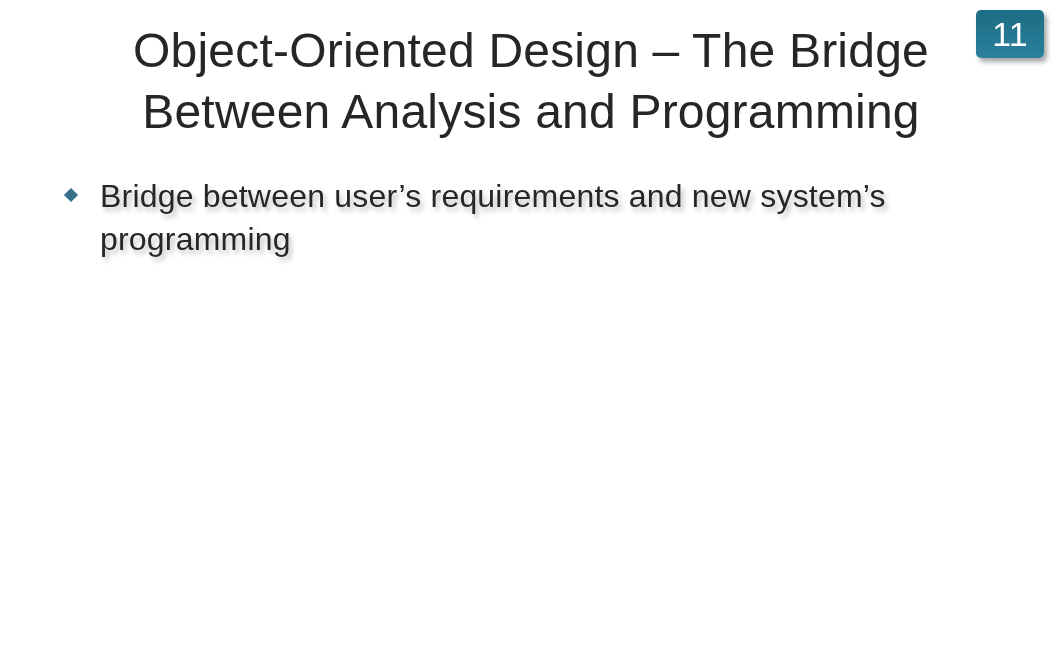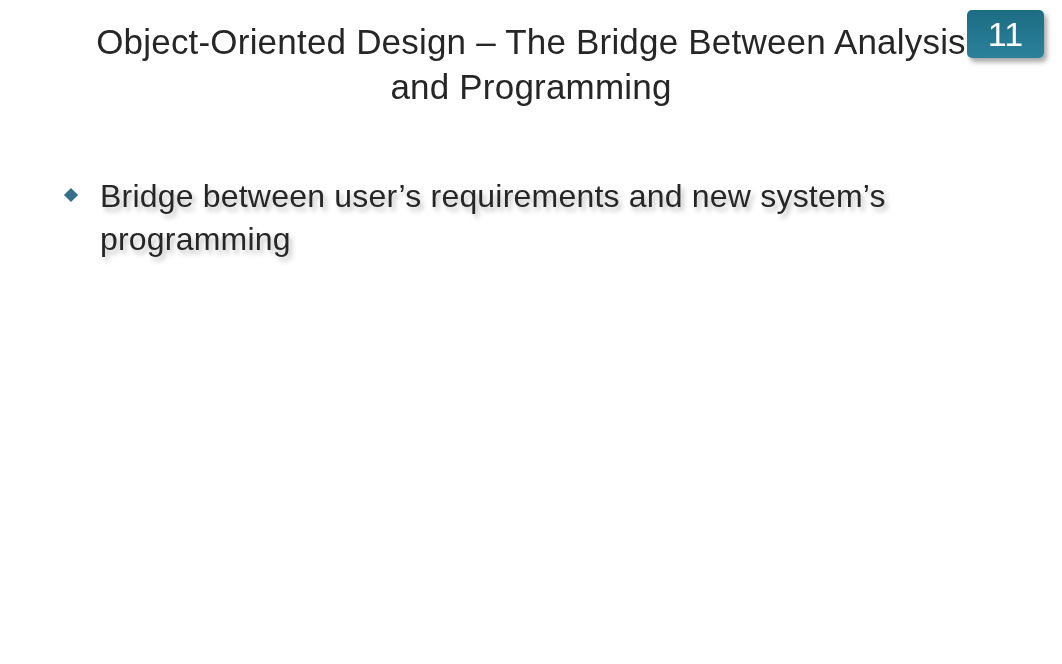--- a/index.html
+++ b/index.html
@@ -18,40 +18,40 @@
     position: relative;
     width: 1062px;
     height: 664px;
     box-sizing: border-box;
   }
 
   .chapter-badge {
     position: absolute;
     top: 10px;
     right: 18px;
-    width: 77px;
+    width: 68px;
     height: 48px;
     background: linear-gradient(180deg, #1c6d84 0%, #2b809a 100%);
     color: #ffffff;
     font-size: 34px;
     font-weight: 400;
     line-height: 48px;
     text-align: center;
     border-radius: 5px;
     box-shadow: 3px 4px 5px rgba(0,0,0,0.35);
   }
 
   .title {
     position: absolute;
     top: 20px;
     left: 0;
     right: 0;
     padding: 0 90px;
     text-align: center;
-    font-size: 35px;
+    font-size: 48px;
     line-height: 1.28;
     color: #262626;
     font-weight: 400;
     letter-spacing: 0.2px;
   }
 
   .body {
     position: absolute;
     top: 175px;
     left: 66px;

